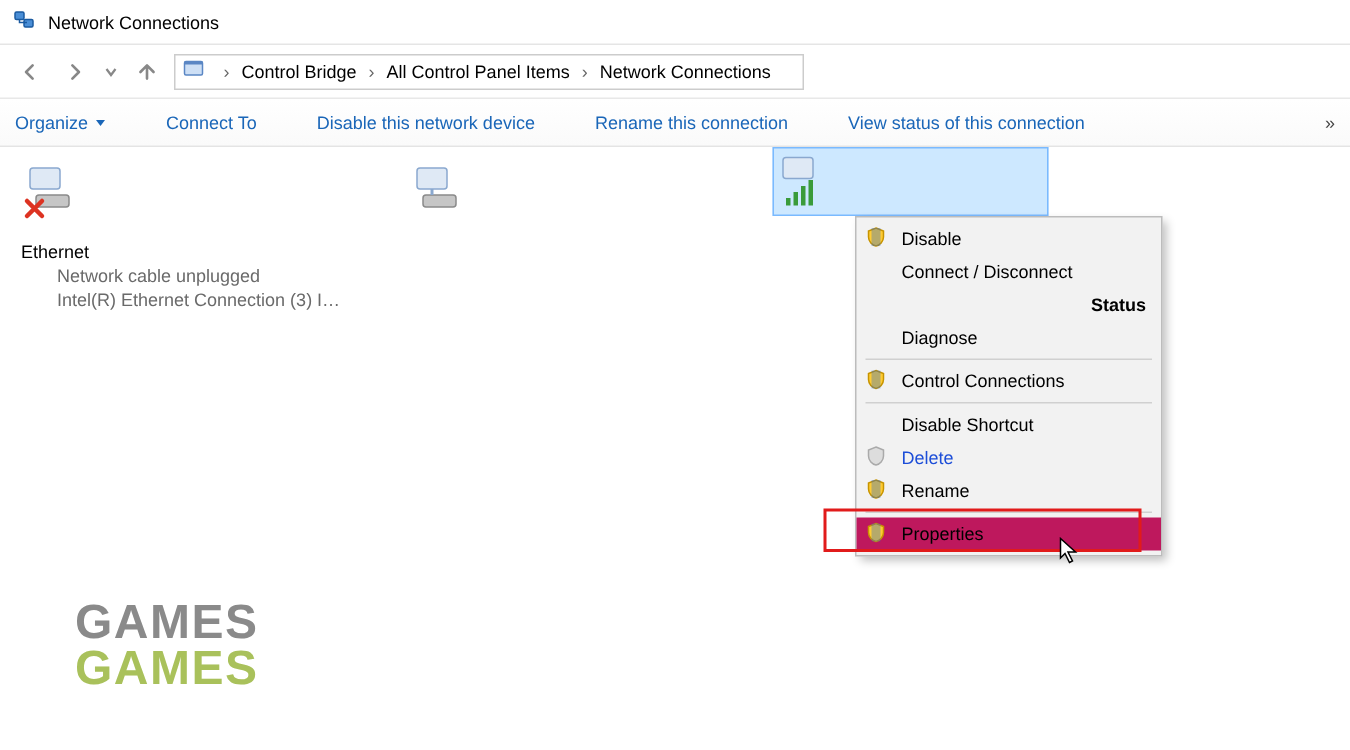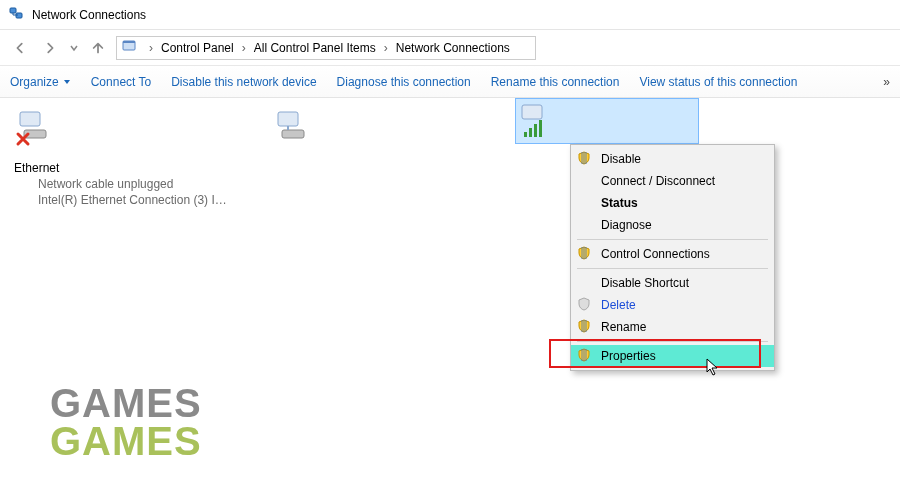--- a/index.html
+++ b/index.html
@@ -48,21 +48,21 @@
   }
   .path-box .pc-icon { margin-right:6px; }
   .crumb { display:flex; align-items:center; height:100%; }
   .crumb span { padding:0 2px; }
   .crumb .chev { color:#666; padding:0 6px; }
   .toolbar {
     height: 32px;
     display:flex;
     align-items:center;
     padding: 0 10px;
-    gap: 20px;
+    gap: 40px;
     border-bottom: 1px solid #e4e4e4;
     background: linear-gradient(#fff,#fafafa);
     color:#1a66b8;
   }
   .toolbar .item { display:flex; align-items:center; gap:4px; cursor:default; }
   .content {
     position:relative;
     padding: 8px 12px;
     height: calc(500px - 30px - 36px - 32px);
   }
@@ -97,48 +97,48 @@
   }
   .ctxmenu .mi {
     display:flex;
     align-items:center;
     height:22px;
     padding:0 10px 0 30px;
     position:relative;
     color:#000;
   }
   .ctxmenu .mi.disabled { color:#1d4ed8; }
-  .ctxmenu .mi.bold { font-weight:600; }
+  .ctxmenu .mi.bold { font-weight:600;justify-content:flex-end; }
   .ctxmenu .mi .shield {
     position:absolute; left:6px; top:3px;
   }
   .ctxmenu hr {
     border:none; border-top:1px solid #d0d0d0; margin:3px 6px;
   }
   .ctxmenu .mi.hl {
-    background:#5eead4;
+    background:#be185d;
   }
   .red-box {
     position:absolute;
     left:549px; top:339px;
     width:212px; height:29px;
     border:2px solid #e11b1b;
     pointer-events:none;
   }
   .cursor {
     position:absolute;
     left:706px; top:358px;
     pointer-events:none;
   }
   .watermark {
     position:absolute;
     left:50px; bottom:40px;
     font-family: Arial, sans-serif;
     font-weight:800;
-    font-size:40px;
+    font-size:32px;
     line-height:.95;
     letter-spacing:1px;
     color:#8a8a8a;
   }
   .watermark .line2 { color:#a9c15b; }
   .overflow-chevron { color:#444; margin-left:auto; }
 </style>
 </head>
 <body>
 
@@ -176,21 +176,21 @@
   </div>
   <div class="path-box">
     <span class="pc-icon">
       <svg width="16" height="16" viewBox="0 0 16 16">
           <rect x="2" y="3" width="12" height="9" rx="1" fill="#cddff5" stroke="#5a86c4"></rect>
           <rect x="2" y="3" width="12" height="2" fill="#5a86c4"></rect>
         </svg>
     </span>
     <span class="crumb">
         <span class="chev">›</span>
-        <span>Control Panel</span>
+        <span>Control Bridge</span>
       </span>
     <span class="crumb">
         <span class="chev">›</span>
         <span>All Control Panel Items</span>
       </span>
     <span class="crumb">
         <span class="chev">›</span>
         <span>Network Connections</span>
       </span>
   </div>
@@ -203,23 +203,20 @@
         <path d="M1 2 L4 6 L7 2 Z" fill="#1a66b8"></path>
       </svg>
   </div>
   <div class="item">
       <span>Connect To</span>
     </div>
   <div class="item">
       <span>Disable this network device</span>
     </div>
   <div class="item">
-      <span>Diagnose this connection</span>
-    </div>
-  <div class="item">
       <span>Rename this connection</span>
     </div>
   <div class="item">
       <span>View status of this connection</span>
     </div>
   <div class="item overflow-chevron">
       <span>»</span>
     </div>
 </div>
 

